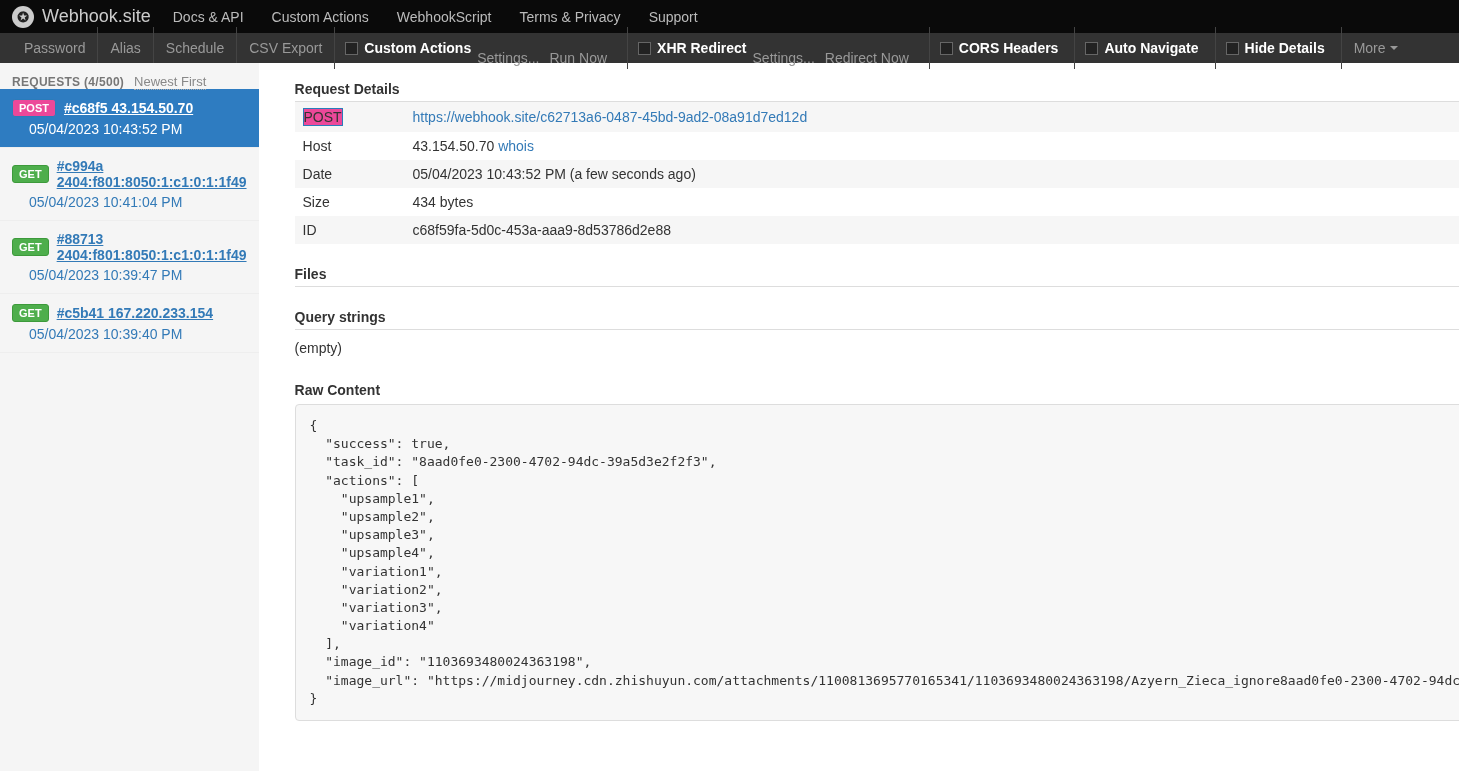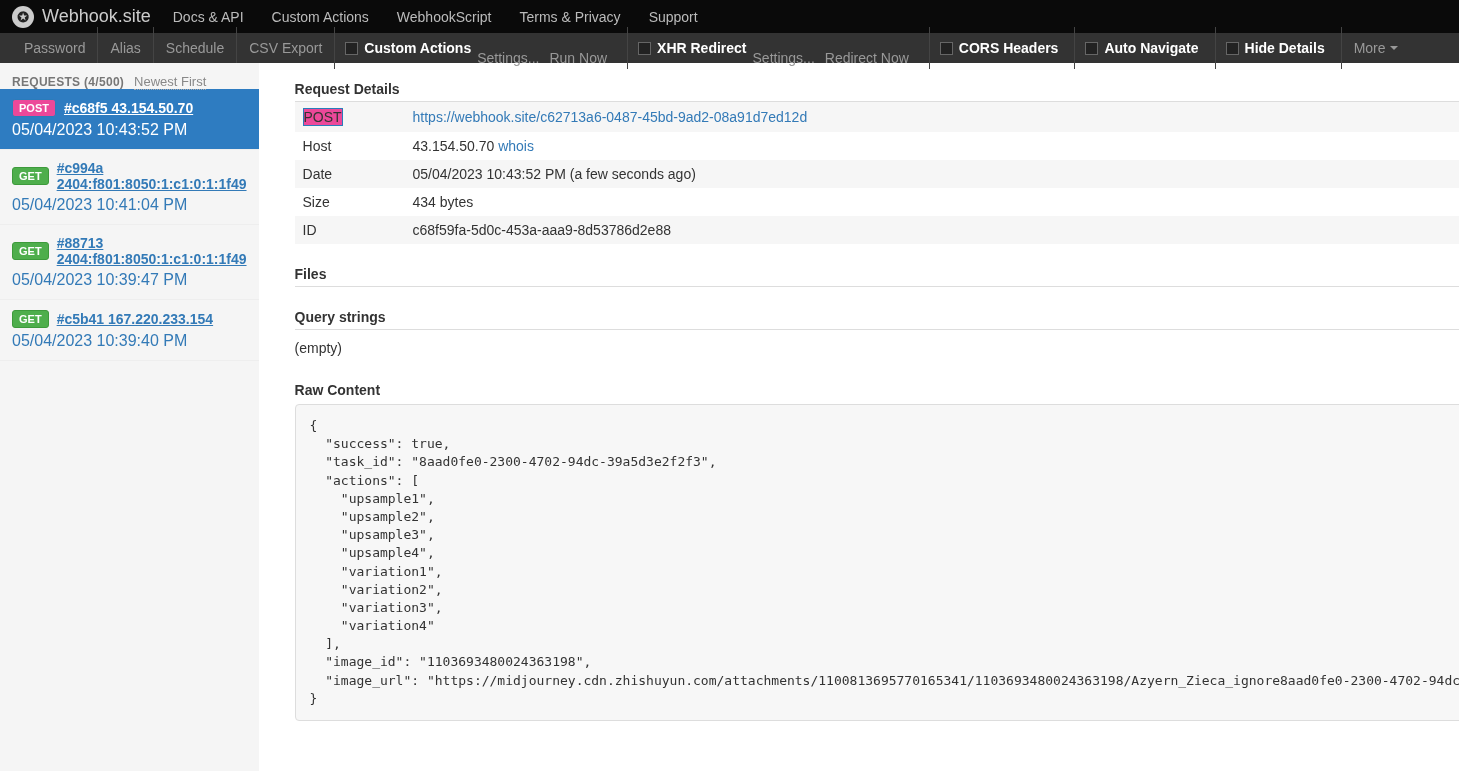--- a/index.html
+++ b/index.html
@@ -35,21 +35,21 @@
 
 .req-item { padding: 10px 12px; border-bottom: 1px solid #eee; cursor:pointer; }
 .req-item.selected { background: #2e7cc1; color: #fff; }
 .req-item .line1 { display:flex; align-items:center; font-size:14px; font-weight:bold; }
 .req-item .badge { font-size: 11px; font-weight: bold; color:#fff; padding: 2px 6px; border-radius: 3px; margin-right: 8px; }
 .badge-post { background: #ec4899; border:1px solid #2a7cbb;}
 .badge-get { background: #4eae4c; border:1px solid #3d9a3b;}
 .req-item.selected .hashtxt { color:#fff; }
 .req-item .hashtxt { color: #337ab7; text-decoration: underline; }
 .req-item.selected .timestamp { color:#fff; }
-.req-item .timestamp { font-size: 16px; color: #337ab7; margin-top:4px; }
+.req-item .timestamp { font-size: 14px; color: #337ab7; margin-top:4px;margin-left:17px; }
 
 .main { flex: 1; padding: 14px 0 14px 36px; }
 .section-head { display:flex; align-items:center; justify-content:space-between; padding: 4px 0; margin-bottom: 0; }
 .section-head h3 { font-size: 14px; font-weight: bold; }
 
 .detail-table { width: 100%; border-collapse: collapse; border-top:1px solid #ddd;}
 .detail-table tr:nth-child(odd) td { background: #f6f6f6; }
 .detail-table td { padding: 6px 8px; font-size: 14px; vertical-align: middle; }
 .detail-table td.key { width: 110px; }
 .detail-table .badge { display:inline-block; }

